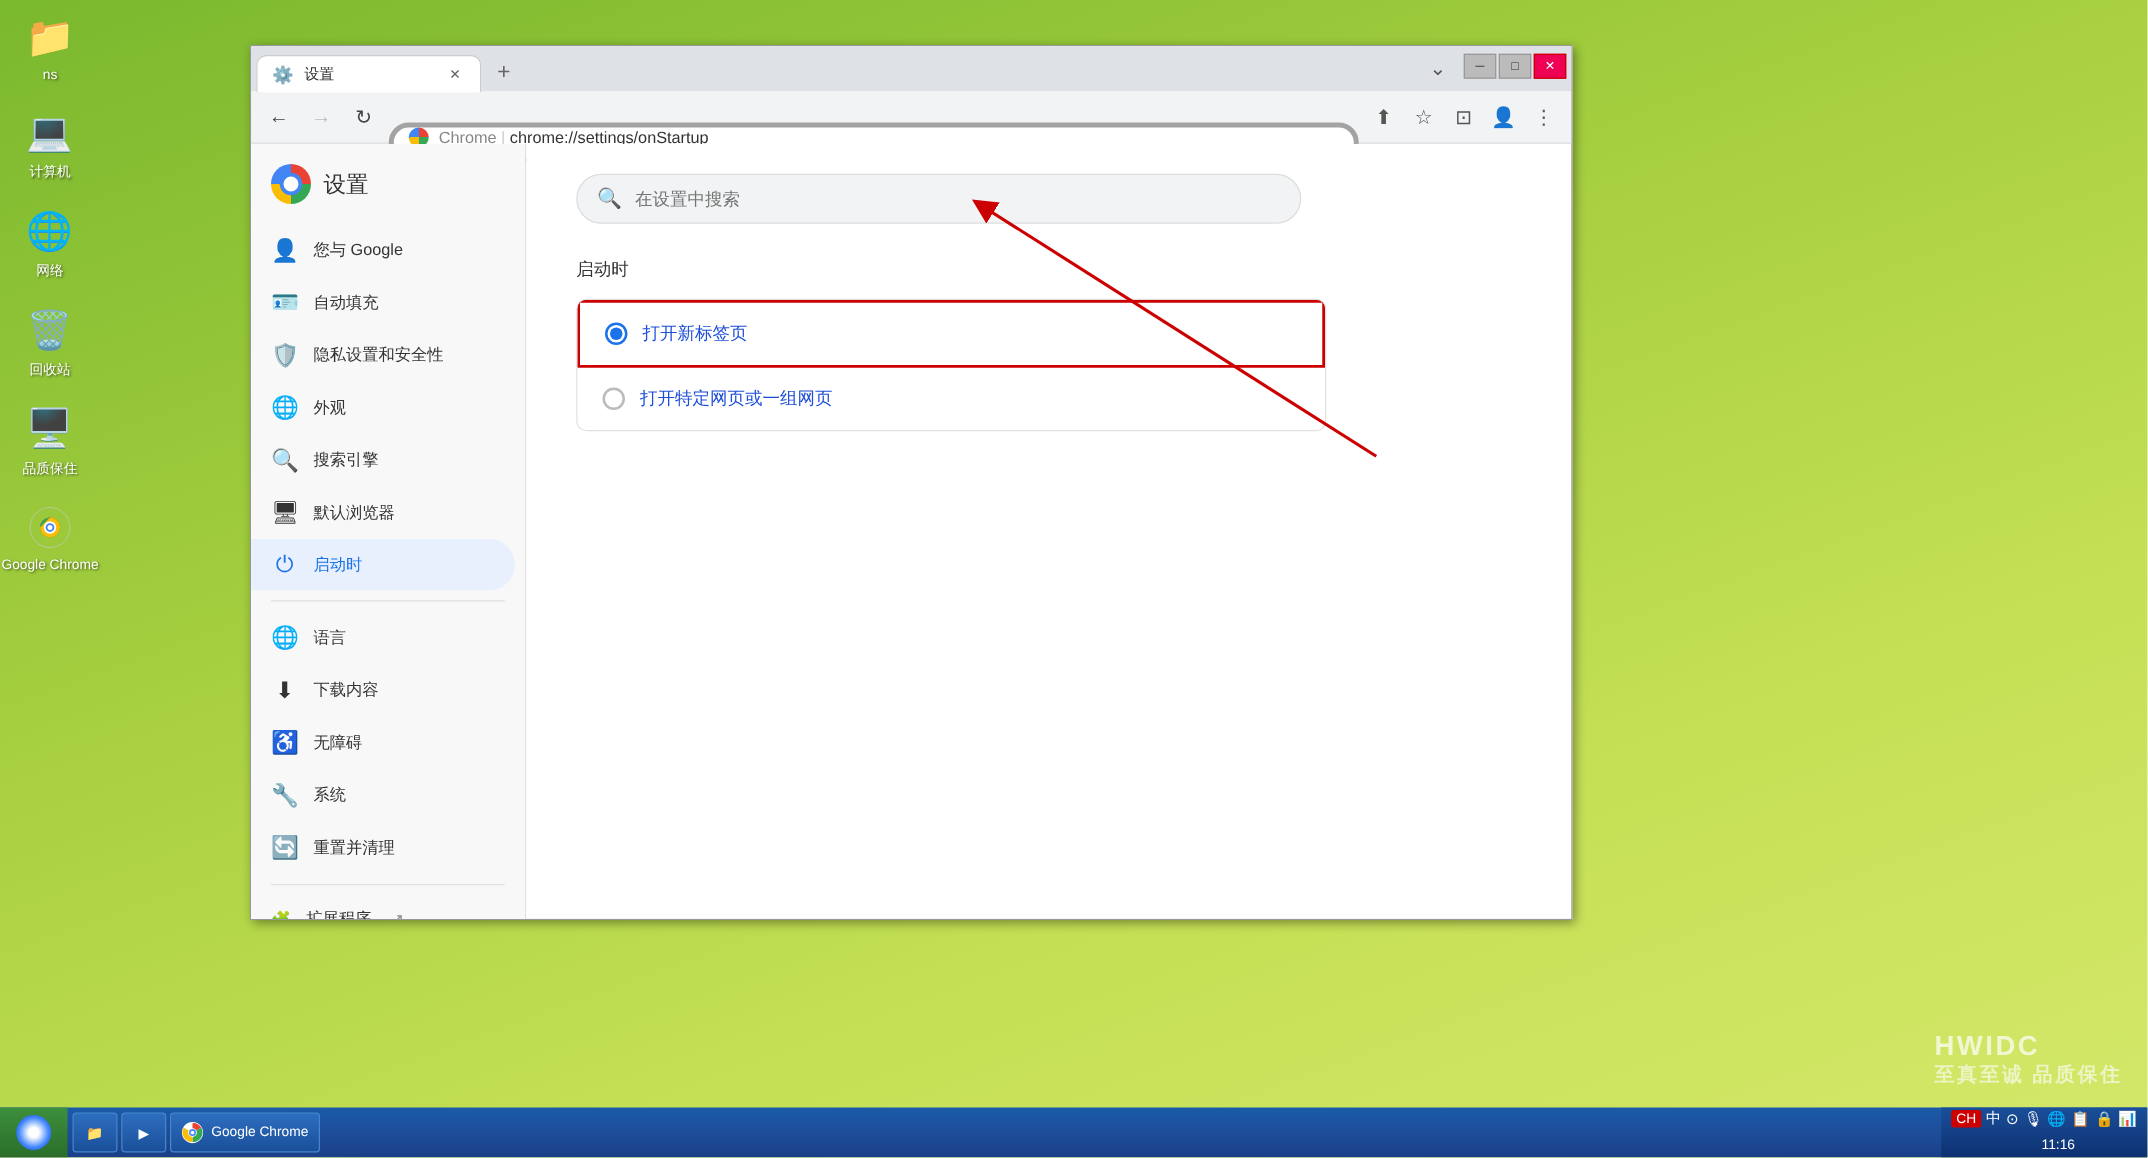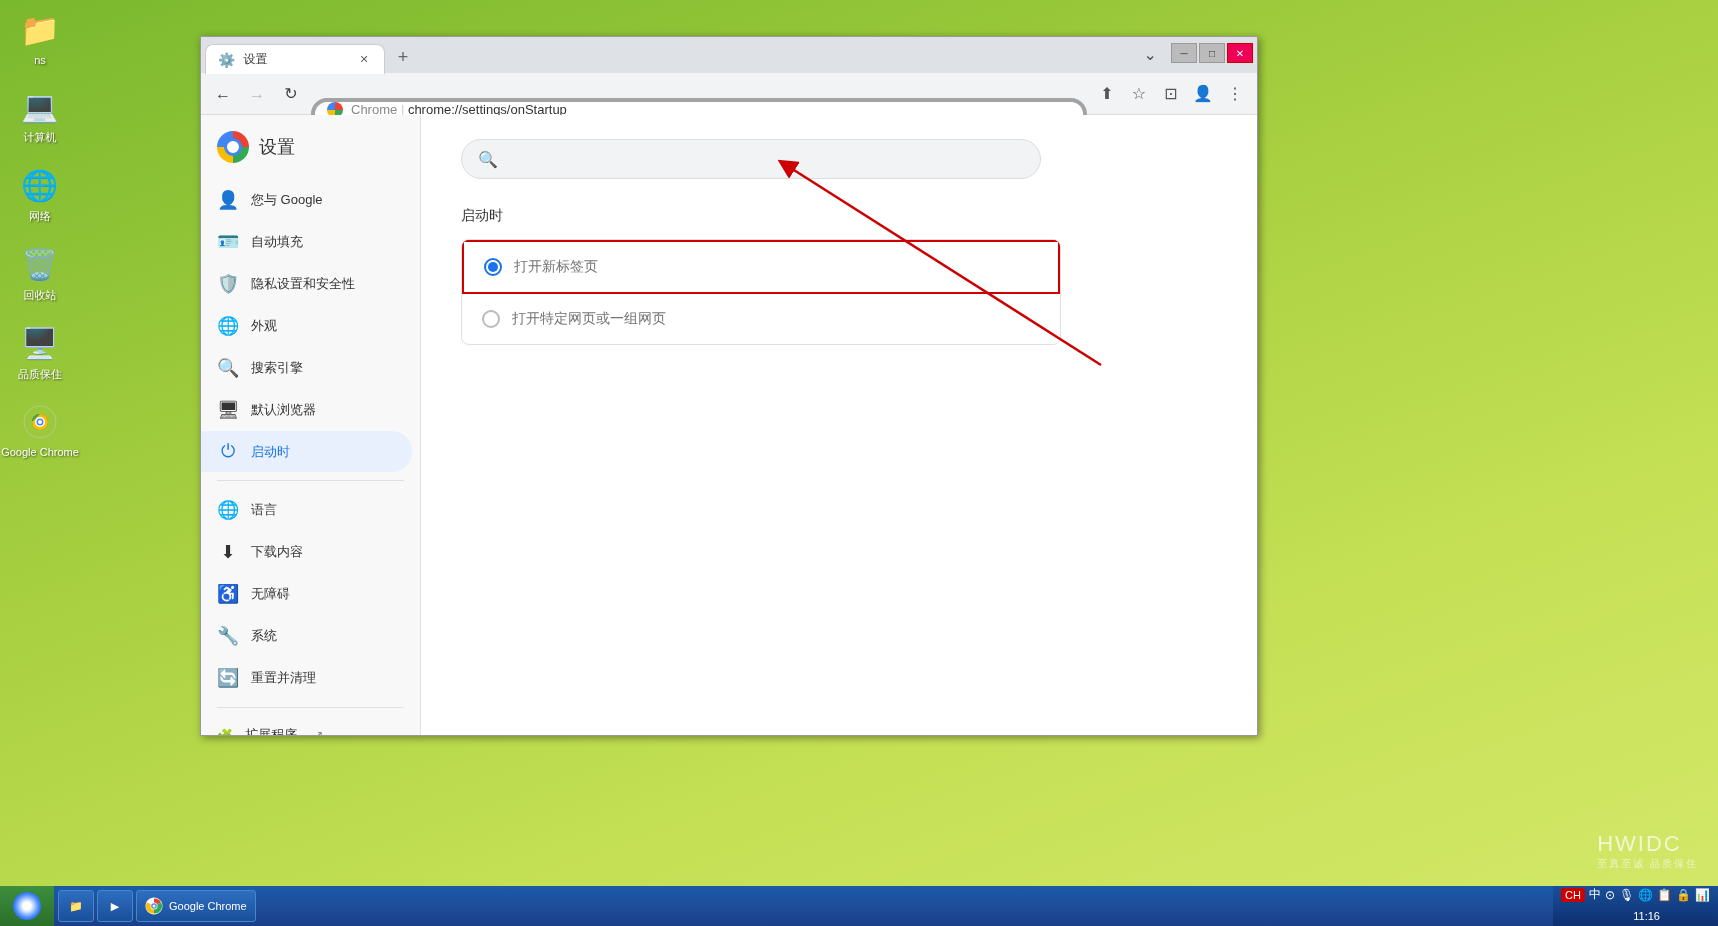--- a/index.html
+++ b/index.html
@@ -405,21 +405,21 @@
     }
     .radio-circle.checked::after {
       content: '';
       width: 10px; height: 10px;
       border-radius: 50%;
       background: #1a73e8;
     }
 
     .option-label {
       font-size: 14px;
-      color: #737373;
+      color: #1d4ed8;
       text-align: center;
     }
 
     
     .option-item-highlighted {
       outline: 2px solid #c00;
       outline-offset: -2px;
     }
 
     
@@ -431,26 +431,26 @@
       font-size: 13px;
     }
 
     
     .hwidc-watermark {
       position: absolute;
       right: 20px;
       bottom: 55px;
       color: rgba(255,255,255,0.7);
       font-size: 22px;
-      font-weight: normal;
+      font-weight: bold;
       letter-spacing: 2px;
     }
     .hwidc-sub {
       color: rgba(255,255,255,0.6);
-      font-size: 10px;
+      font-size: 16px;
       text-align: center;
     }
   </style>
 </head>
 <body>
 
 <div class="desktop-icons">
   <div class="desktop-icon">
     <div class="icon-img">
         <span style="font-size:32px;">📁</span>
@@ -604,20 +604,21 @@
         <span class="ext-link-icon">↗</span>
       </div>
 
     </div>
 
     <div class="main-content">
 
       <div class="search-box-wrap">
         <div class="search-box">
           <span class="search-icon-char">🔍</span>
+          <input type="text" placeholder="在设置中搜索" style="">
         </div>
       </div>
 
       <div class="section-title">启动时</div>
 
       <div class="options-box">
 
         <div class="option-item option-item-highlighted" style="border: 2px solid #cc0000;">
           <div class="radio-circle checked"></div>
           <span class="option-label">打开新标签页</span>

